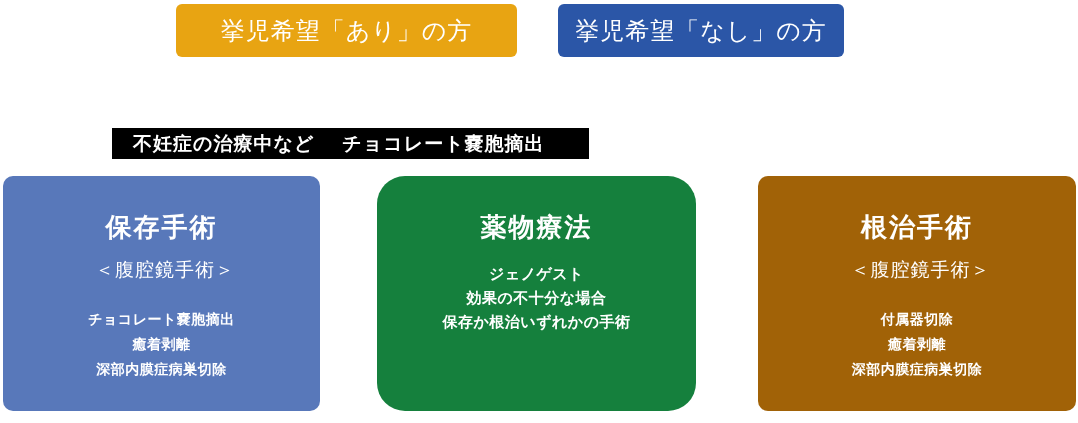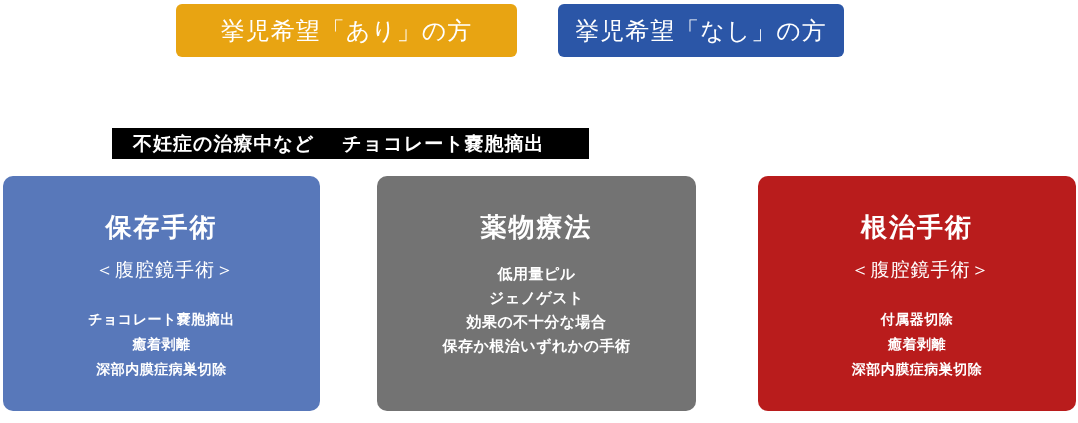--- a/index.html
+++ b/index.html
@@ -99,31 +99,30 @@
   <div class="box b1" style="background-color: rgb(88, 120, 186);">
     <div class="box-title">保存手術</div>
     <div class="box-subtitle">＜腹腔鏡手術＞</div>
     <div class="box-items">
       <div class="box-item">チョコレート嚢胞摘出</div>
       <div class="box-item">癒着剥離</div>
       <div class="box-item">深部内膜症病巣切除</div>
     </div>
   </div>
 
-  <div class="box b2" style="background-color: #737373;">
+  <div class="box b2" style="background-color: #15803d; border-radius: 28px;">
     <div class="box-title">薬物療法</div>
     <div class="box-items">
-      <div class="box-item">低用量ピル</div>
       <div class="box-item">ジェノゲスト</div>
       <div class="box-item">効果の不十分な場合</div>
       <div class="box-item">保存か根治いずれかの手術</div>
     </div>
   </div>
 
-  <div class="box b3" style="background-color: #b91c1c;">
+  <div class="box b3" style="background-color: #a16207;">
     <div class="box-title">根治手術</div>
     <div class="box-subtitle">＜腹腔鏡手術＞</div>
     <div class="box-items">
       <div class="box-item">付属器切除</div>
       <div class="box-item">癒着剥離</div>
       <div class="box-item">深部内膜症病巣切除</div>
     </div>
   </div>
 
 </div>

